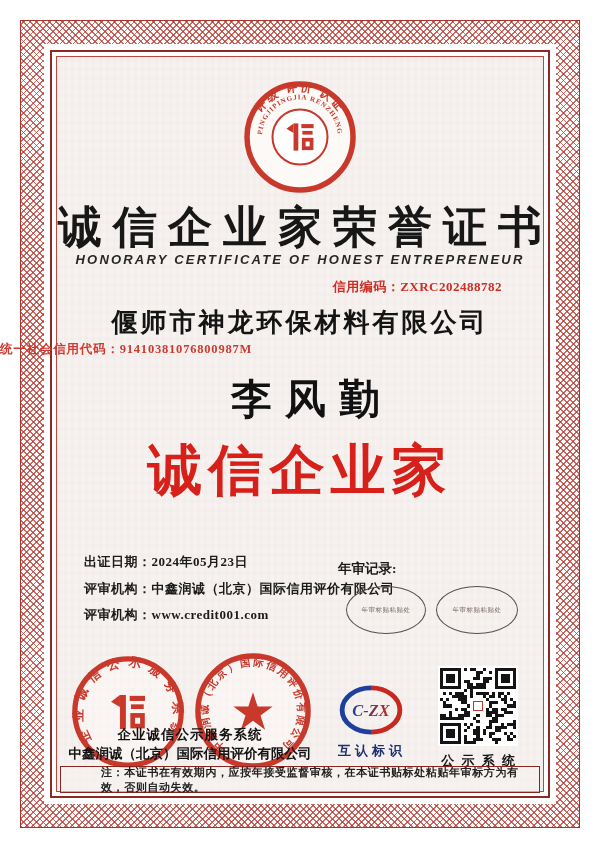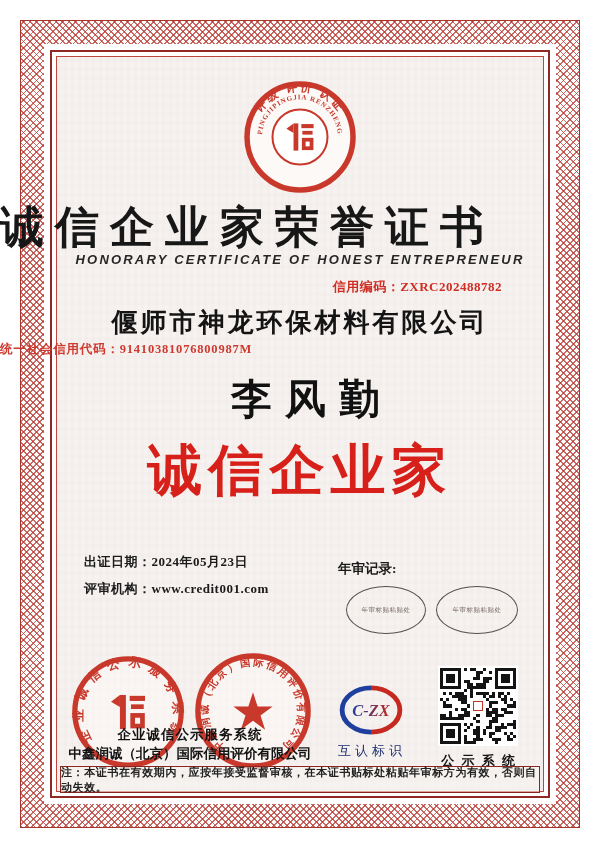--- a/index.html
+++ b/index.html
@@ -21,22 +21,22 @@
     position:absolute;inset:56px;border:1px solid #c0453c;
     background:
       repeating-linear-gradient(90deg, rgba(210,185,180,.05) 0 3px, transparent 3px 7px),
       repeating-linear-gradient(0deg, rgba(195,185,200,.04) 0 4px, transparent 4px 9px),
       #f6f2ef;
   }
   
   .top-seal{position:absolute;left:243px;top:80px;width:114px;height:114px;color:#c8392c;}
   
   .title{
-    position:absolute;left:0;right:0;top:198px;text-align:left;
-    font-size:44px;font-weight:900;color:#171717;letter-spacing:11px;
+    position:absolute;left:0;right:0;top:198px;text-align:center;
+    font-size:44px;font-weight:900;color:#171717;letter-spacing:11px;padding-left:11px;
   }
   .subtitle{
     position:absolute;left:0;right:0;top:252px;text-align:center;
     font-family:"Liberation Sans","DejaVu Sans",sans-serif;
     font-size:13px;font-weight:700;color:#262626;letter-spacing:2.2px;font-style:italic;
   }
   .credit-line{
     position:absolute;left:0;right:98px;top:278px;text-align:right;
     font-size:13px;font-weight:700;color:#cf2d24;letter-spacing:.5px;
   }
@@ -70,32 +70,32 @@
   .ar-oval span{font-size:6.5px;color:#7a6f6a;letter-spacing:.5px;}
   
   .seal-left{position:absolute;left:70px;top:654px;width:116px;height:116px;color:#c8392c;z-index:1;}
   .seal-right{position:absolute;left:194px;top:652px;width:118px;height:118px;color:#c8392c;z-index:1;}
   .issuer-lines{position:absolute;left:55px;width:270px;text-align:center;z-index:2;color:#131313;font-weight:900;}
   .issuer-l1{top:726px;font-size:13.5px;letter-spacing:1px;}
   .issuer-l2{top:745px;font-size:13.5px;letter-spacing:0;}
   .czx{position:absolute;left:338px;top:684px;width:66px;height:52px;}
   .mutual-label{
     position:absolute;left:324px;top:742px;width:96px;text-align:center;
-    font-size:13px;font-weight:400;color:#1d2f6e;letter-spacing:4px;
+    font-size:13px;font-weight:700;color:#1d2f6e;letter-spacing:4px;
   }
   .qr{position:absolute;left:438px;top:666px;width:80px;height:80px;background:#fff;padding:2px;box-sizing:border-box;}
   .qr-label{
     position:absolute;left:420px;top:752px;width:118px;text-align:center;
     font-size:13px;font-weight:700;color:#151515;letter-spacing:2px;
   }
   
   .note{
     position:absolute;left:60px;right:60px;top:766px;height:25px;
     border:1px solid #8a2620;display:flex;align-items:center;justify-content:center;
-    font-size:11px;font-weight:700;color:#222;letter-spacing:.6px;z-index:3;background:rgba(246,242,239,.55);
+    font-size:11px;font-weight:700;color:#222;letter-spacing:.6px;z-index:3;background:rgba(246,242,239,.55);padding-left:40px;
   }
   svg text{font-family:"Liberation Serif","DejaVu Serif",serif;}
 </style>
 </head>
 <body>
 
 <svg width="0" height="0" style="position:absolute" aria-hidden="true">
   <defs>
     <symbol id="xin-logo" viewBox="0 0 100 100">
       <rect x="31" y="10" width="14" height="80" fill="currentColor"></rect>
@@ -141,20 +141,23 @@
   <div class="uscc">
     <span>统一社会信用代码：</span><span>91410381076800987M</span>
   </div>
 
   <div class="honoree">李风勤</div>
   <div class="honor-title">诚信企业家</div>
 
   <div class="details">
     <div class="row">
       <span>出证日期：</span><span>2024年05月23日</span>
+    </div>
+    <div class="row">
+      <span>评审机构：</span><span>中鑫润诚（北京）国际信用评价有限公司</span>
     </div>
     <div class="row">
       <span>评审机构：</span><span>www.credit001.com</span>
     </div>
   </div>
 
   <div class="ar-label">年审记录:</div>
   <div class="ar-oval o1">
     <span>年审标贴粘贴处</span>
   </div>

